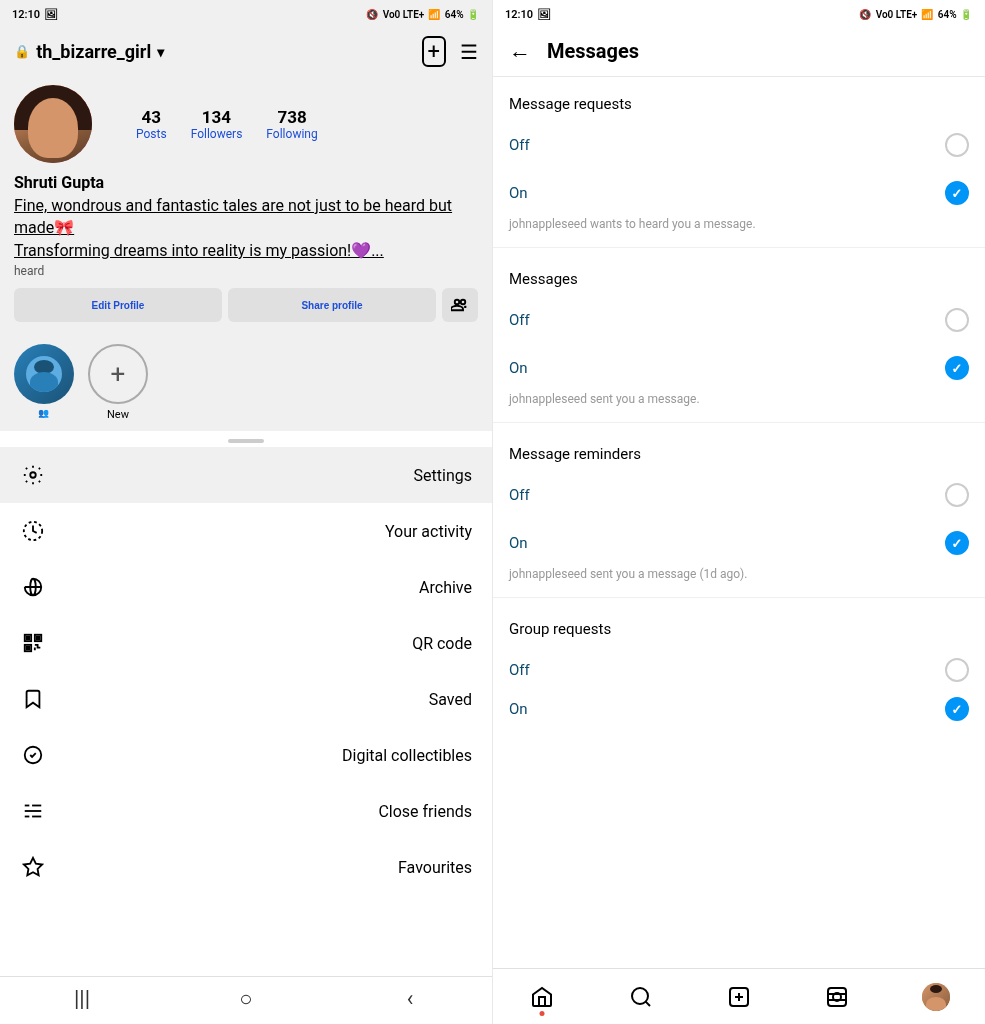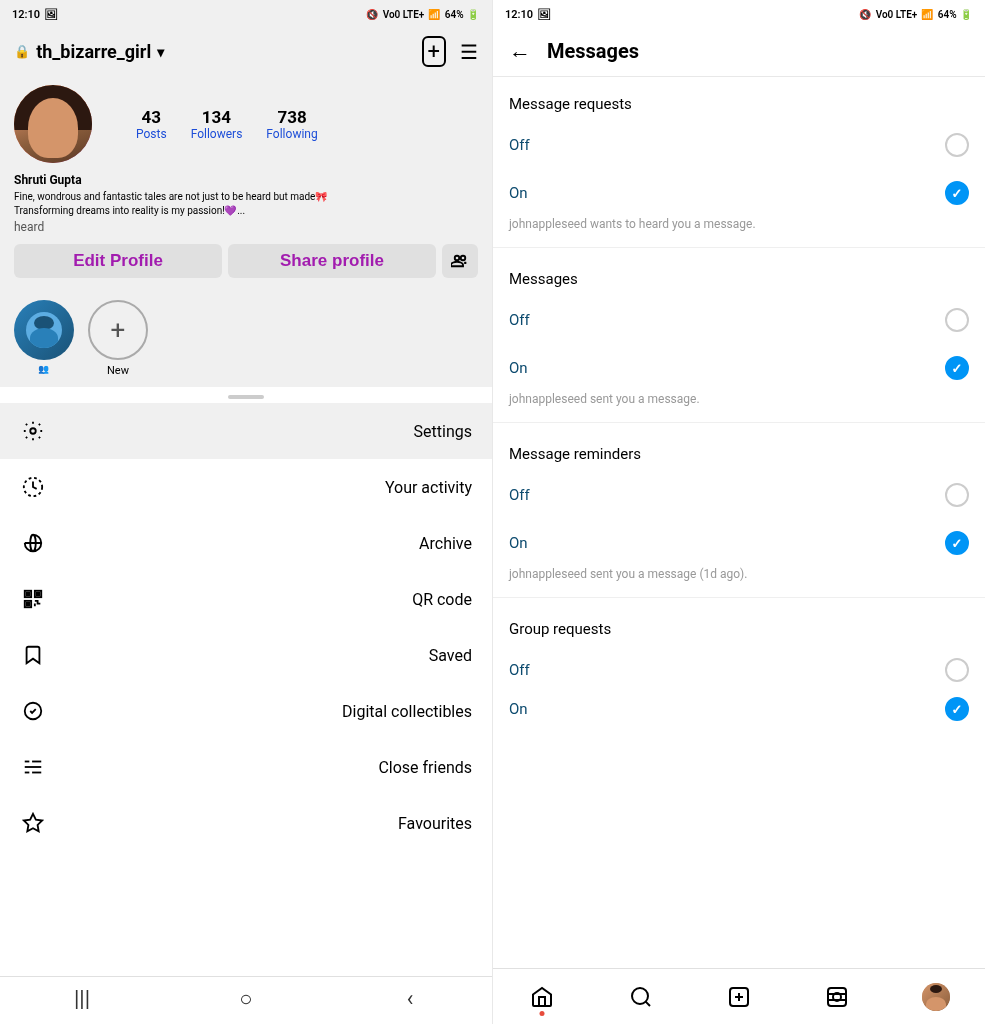--- a/index.html
+++ b/index.html
@@ -124,51 +124,52 @@
       font-size: 17px;
       font-weight: 700;
       color: #000;
     }
     .stat-label {
       font-size: 12px;
       color: #1d4ed8;
     }
 
     .profile-name {
-      font-size: 12px;
+      font-size: 16px;
       font-weight: 700;
       color: #000;
       margin-bottom: 3px;
     }
     .profile-bio {
-      font-size: 10px;
+      font-size: 16px;
       color: #000;
       line-height: 1.4;
+      text-decoration: underline;
     }
     .profile-more {
       font-size: 12px;
       color: #555;
       margin-top: 2px;
     }
 
     .profile-buttons {
       display: flex;
       gap: 6px;
       margin-top: 10px;
     }
     .profile-btn {
       flex: 1;
       background: #e0e0e0;
       border: none;
       border-radius: 6px;
       padding: 7px 10px;
-      font-size: 17px;
+      font-size: 10px;
       font-weight: 600;
       cursor: pointer;
-      color: #a21caf;
+      color: #1d4ed8;
     }
     .profile-btn-icon {
       width: 36px;
       height: 34px;
       background: #e0e0e0;
       border: none;
       border-radius: 6px;
       display: flex;
       align-items: center;
       justify-content: center;

